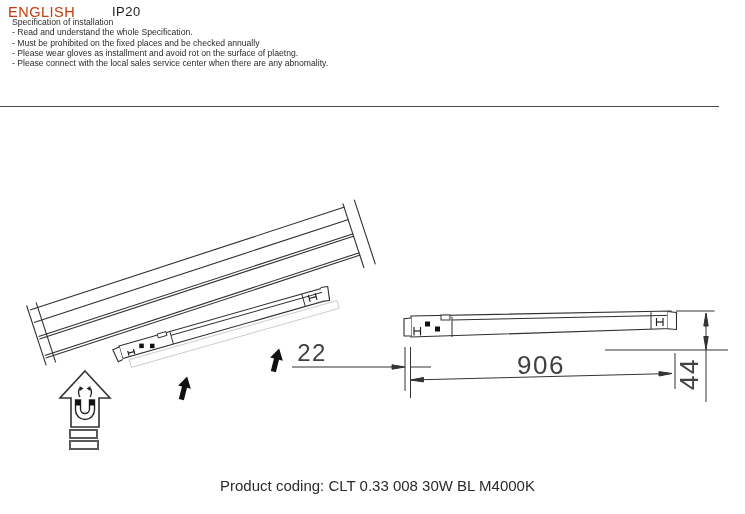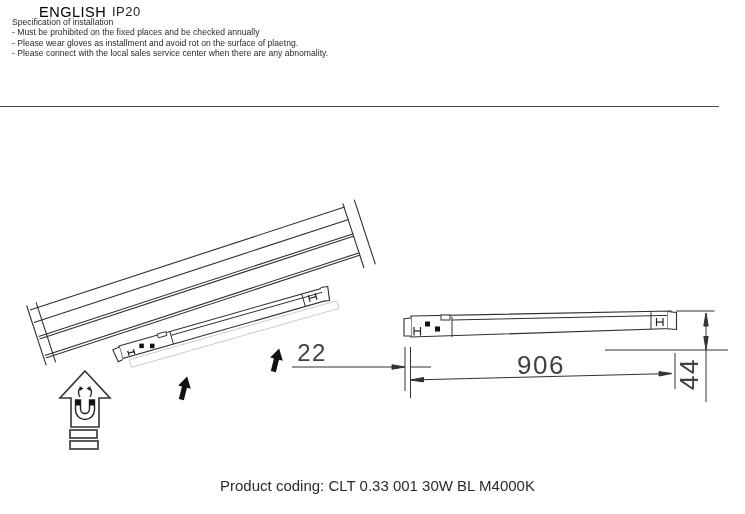--- a/index.html
+++ b/index.html
@@ -1,36 +1,37 @@
 <!DOCTYPE html>
 <html><head>
 <meta charset="utf-8">
 <style>
   html,body{margin:0;padding:0;background:#fff;}
   #page{position:relative;width:745px;height:514px;background:#fff;overflow:hidden;
         font-family:"Liberation Sans",sans-serif;color:#222;}
-  .hdr{position:absolute;top:4px;left:8px;font-size:14.5px;color:#000000;letter-spacing:.5px;margin-left:31px;}
+  .hdr{position:absolute;top:4px;left:8px;font-size:14.5px;color:#c2410c;letter-spacing:.5px;}
   .hdr-ip{position:absolute;top:4px;left:112px;font-size:13px;color:#1d1d1d;letter-spacing:.5px;}
   .spec{position:absolute;top:17px;left:12px;width:620px;font-size:8.6px;line-height:10.35px;color:#2a2a2a;}
   .spec div{white-space:nowrap;}
   svg.drawing{position:absolute;left:0;top:0;width:745px;height:514px;}
   .footer{position:absolute;left:0;top:477px;width:745px;text-align:center;text-indent:10px;
           font-size:15px;color:#2b2b2b;}
   .dimtxt{font-family:"Liberation Sans",sans-serif;fill:#404040;}
 </style>
 </head>
 <body>
 
 <div id="page">
 
   <div class="hdr">ENGLISH</div>
   <div class="hdr-ip">IP20</div>
 
   <div class="spec">
     <div>Specification of installation</div>
+    <div>- Read and understand the whole Specification.</div>
     <div>- Must be prohibited on the fixed places and be checked annually</div>
     <div>- Please wear gloves as installment and avoid rot on the surface of plaetng.</div>
     <div>- Please connect with the local sales service center when there are any abnomality.</div>
   </div>
 
   <svg class="drawing" viewBox="0 0 745 514">
 
     <line x1="0" y1="106.5" x2="719" y2="106.5" stroke="#4a4a4a" stroke-width="1.2"></line>
 
     <g stroke="#2f2f2f" stroke-width="1.1" fill="none">
@@ -144,14 +145,14 @@
         <polygon points="706,313 703.8,326 708.2,326"></polygon>
         <polygon points="706,349.5 703.8,336.5 708.2,336.5"></polygon>
       </g>
     </g>
 
     <text class="dimtxt" x="312" y="361" font-size="24" letter-spacing="1.5" text-anchor="middle">22</text>
     <text class="dimtxt" x="541" y="374" font-size="26" letter-spacing="1.5" text-anchor="middle">906</text>
     <text class="dimtxt" x="691" y="374" font-size="26" letter-spacing="1.5" text-anchor="middle" dominant-baseline="middle" transform="rotate(-90 691 374)">44</text>
   </svg>
 
-  <div class="footer">Product coding: CLT 0.33 001 30W BL M4000K</div>
+  <div class="footer">Product coding: CLT 0.33 008 30W BL M4000K</div>
 </div>
 
 </body></html>

